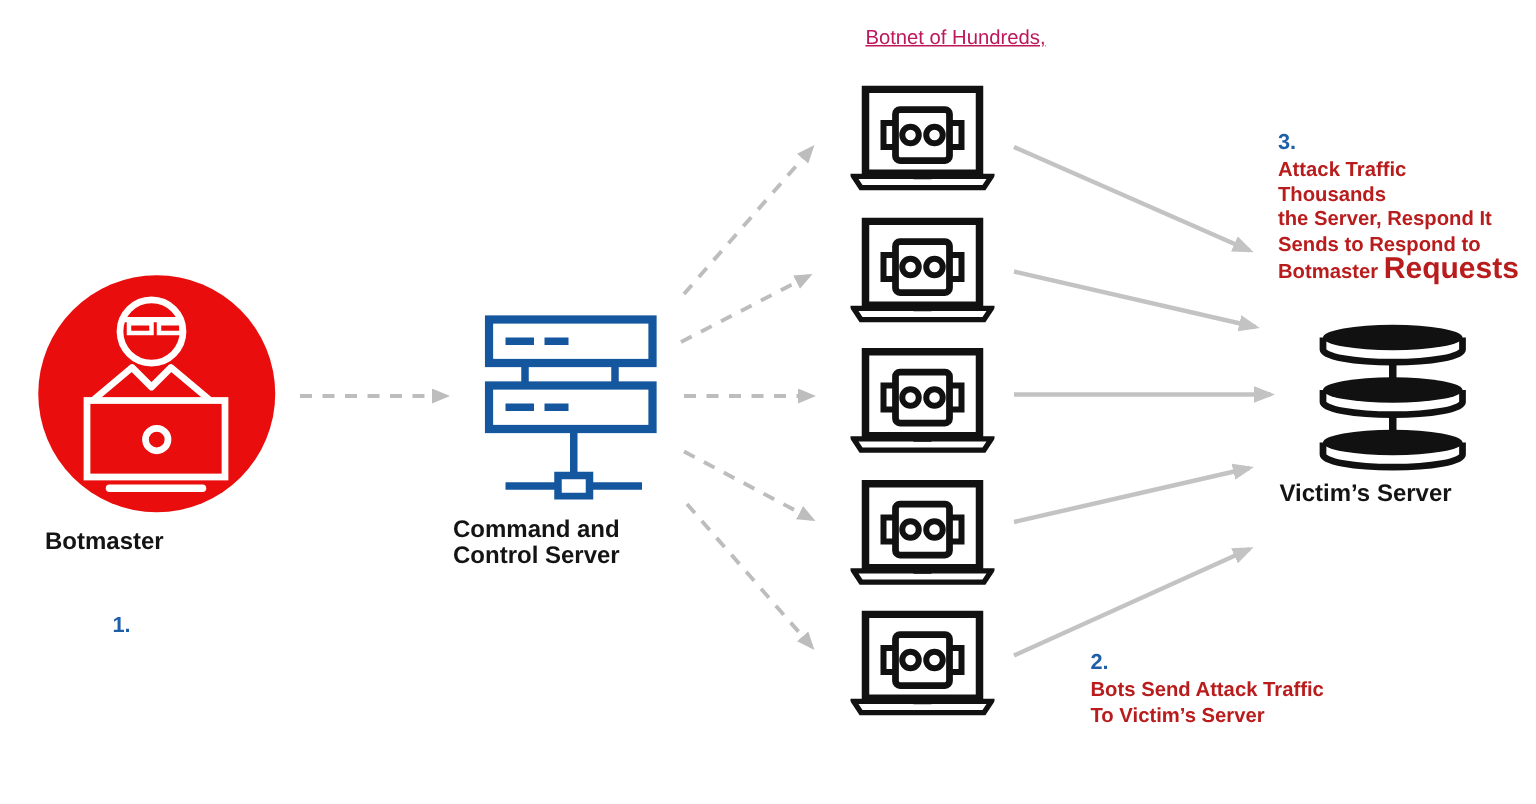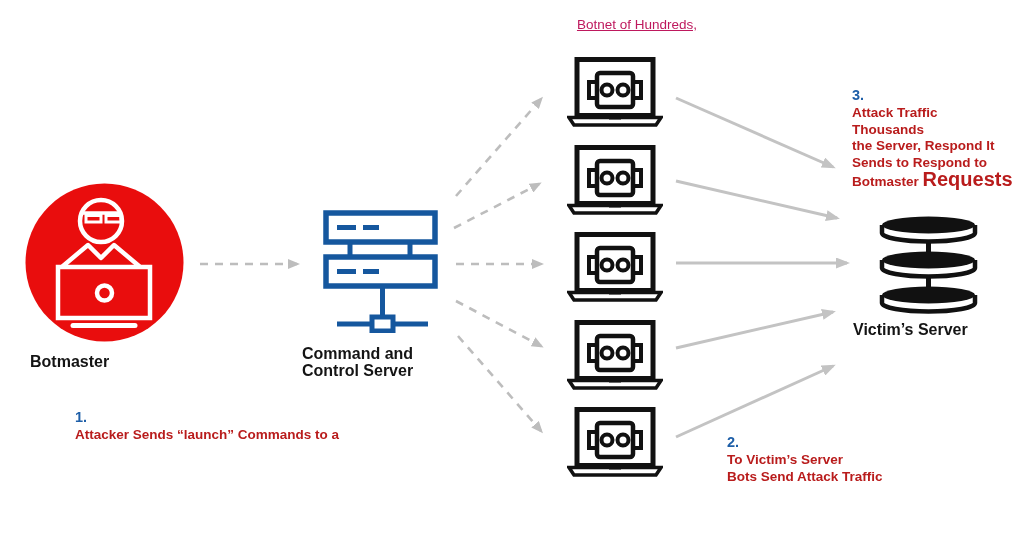--- a/index.html
+++ b/index.html
@@ -160,27 +160,26 @@
       <ellipse cx="50.5" cy="46" rx="46.5" ry="8.5" fill="#111111"></ellipse>
 
       <path d="M4,81 L4,89 A46.5,8.5 0 0 0 97,89 L97,81" fill="#ffffff" stroke="#111111" stroke-width="4.5"></path>
       <ellipse cx="50.5" cy="81" rx="46.5" ry="8.5" fill="#111111"></ellipse>
     </g>
   </svg>
   <div class="abs node-label" style="left:853px;top:321px;width:150px;">Victim’s Server</div>
 
   <div class="abs note" style="left:75px;top:409px;">
     <div class="num">1.</div>
-    <div class="ln">Attacker Sends “launch” Commands to a</div>
   </div>
 
   <div class="abs note" style="left:727px;top:434px;">
     <div class="num">2.</div>
+    <div class="ln">Bots Send Attack Traffic</div>
     <div class="ln">To Victim’s Server</div>
-    <div class="ln">Bots Send Attack Traffic</div>
   </div>
 
   <div class="abs note" style="left:852px;top:87px;">
     <div class="num">3.</div>
     <div class="ln">Attack Traffic</div>
     <div class="ln">Thousands</div>
     <div class="ln">the Server, Respond It</div>
     <div class="ln">Sends to Respond to</div>
     <div class="ln"><span>Botmaster</span> <span class="big">Requests</span></div>
   </div>

